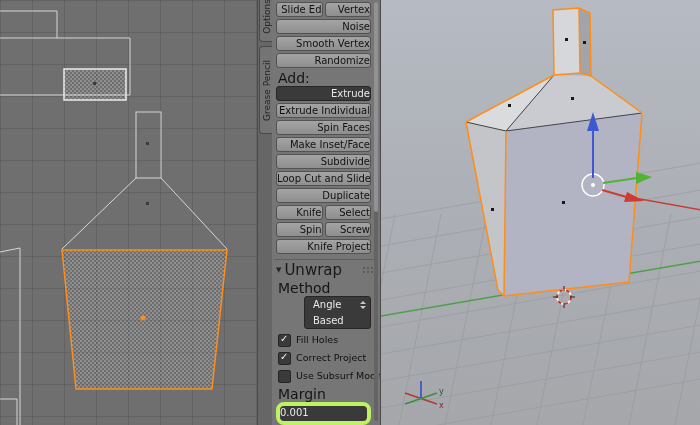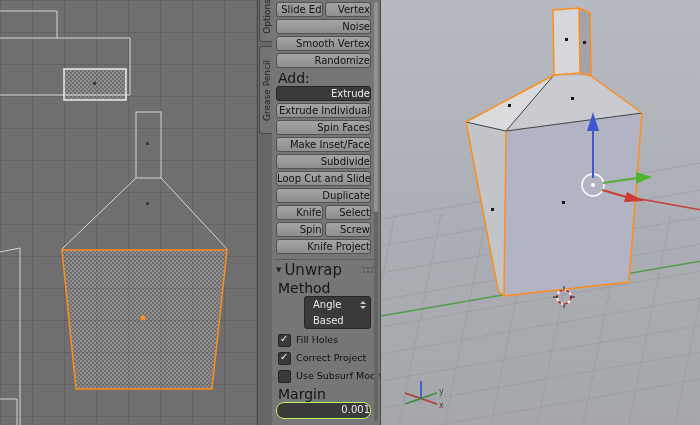--- a/index.html
+++ b/index.html
@@ -72,22 +72,22 @@
   .checkbox{
     width:11px;height:11px;background:#3a3a3a;border:1px solid #252525;
     border-radius:2px;position:relative;flex:0 0 auto;
   }
   .checkbox.checked::after{
     content:"\2713";position:absolute;left:1px;top:-2px;
     color:#f2f2f2;font-size:10px;
   }
   .cb-label{font-size:9.5px;color:#101010;white-space:nowrap;}
   .field-dark{
-    height:15px;line-height:14px;background:#3a3a3a;border:1px solid #bef264;
-    border-radius:8px;color:#e9e9e9;font-size:10px;text-align:right;
+    height:15px;line-height:14px;background:#3a3a3a;border:4px solid #bef264;
+    border-radius:8px;color:#e9e9e9;font-size:10px;text-align:left;
   }
   .shelf-scroll{position:absolute;right:2px;top:2px;width:4px;height:419px;background:#646464;border-radius:2px;}
   .shelf-scroll .thumb{position:absolute;top:0;left:0;width:4px;height:210px;background:#929292;border-radius:2px;}
   
   .viewport{
     position:absolute;left:380px;top:0;width:320px;height:425px;
     background:linear-gradient(#b6bac2,#abaeb4 55%,#a5a7ab);
     border-left:1px solid #4a4a4a;box-sizing:border-box;
   }
   .viewport svg{position:absolute;left:0;top:0;}

